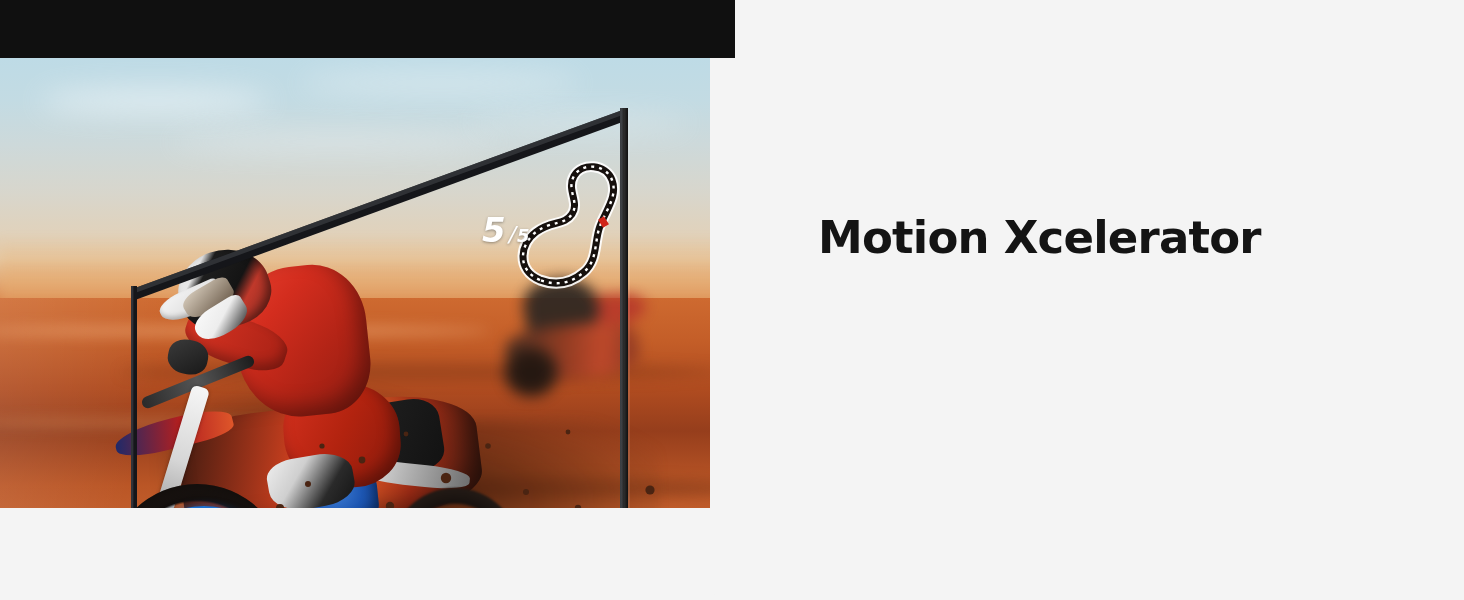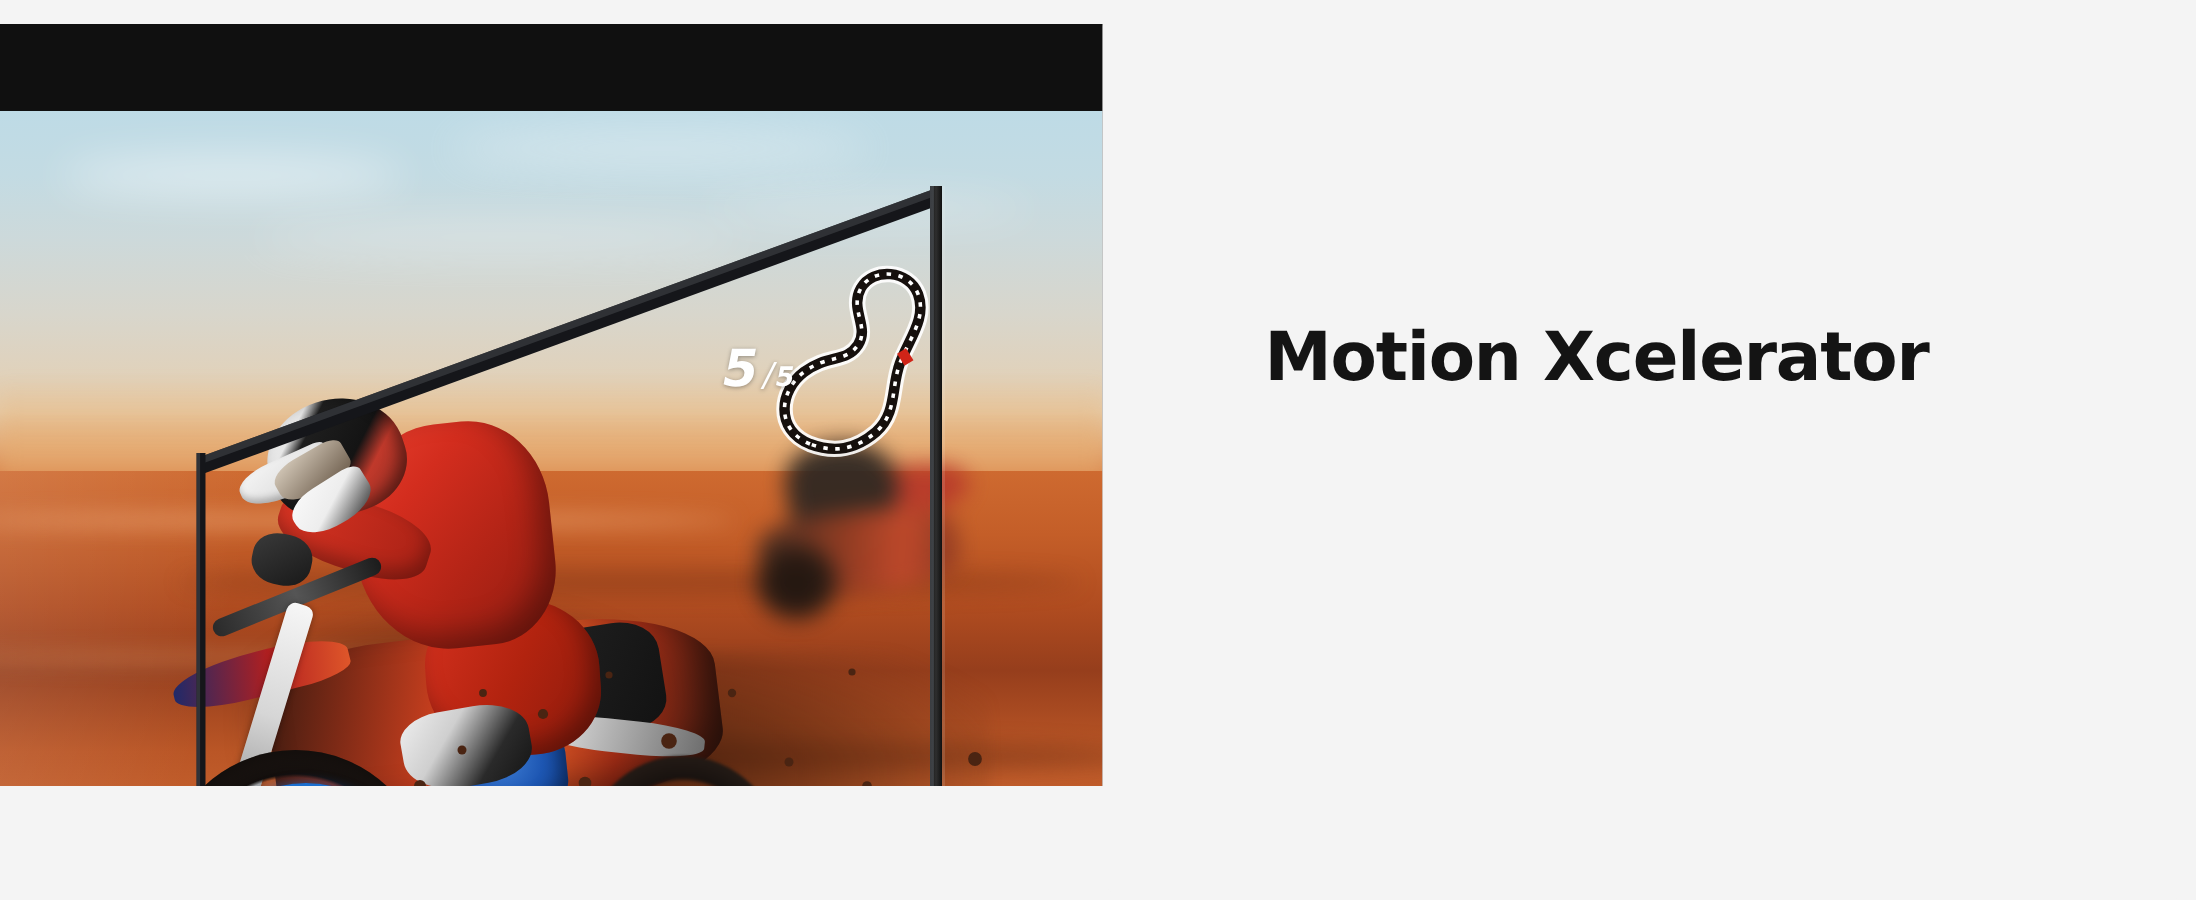--- a/index.html
+++ b/index.html
@@ -16,21 +16,21 @@
     width: 1464px;
     height: 600px;
     overflow: hidden;
     background: #f4f4f4;
   }
 
   
   .image-panel {
     position: absolute;
     left: 0;
-    top: 16px;
+    top: 0;
     width: 735px;
     height: 508px;
     overflow: hidden;
     background: #101010;
   }
 
   .letterbox-top {
     position: absolute;
     left: 0;
     top: 0;
@@ -434,21 +434,21 @@
     text-shadow: 0 1px 3px rgba(0,0,0,.35);
     white-space: nowrap;
   }
   .hud-lap .cur { font-size: 34px; }
   .hud-lap .sep { font-size: 22px; margin: 0 1px 0 3px; font-weight: normal; }
   .hud-lap .tot { font-size: 18px; }
 
   
   .copy-panel {
     position: absolute;
-    left: 735px;
+    left: 710px;
     top: 0;
     width: 729px;
     height: 600px;
     background: #f4f4f4;
     border-radius: 18px;
   }
   .copy-inner {
     position: absolute;
     left: 108px;
     top: 214px;

